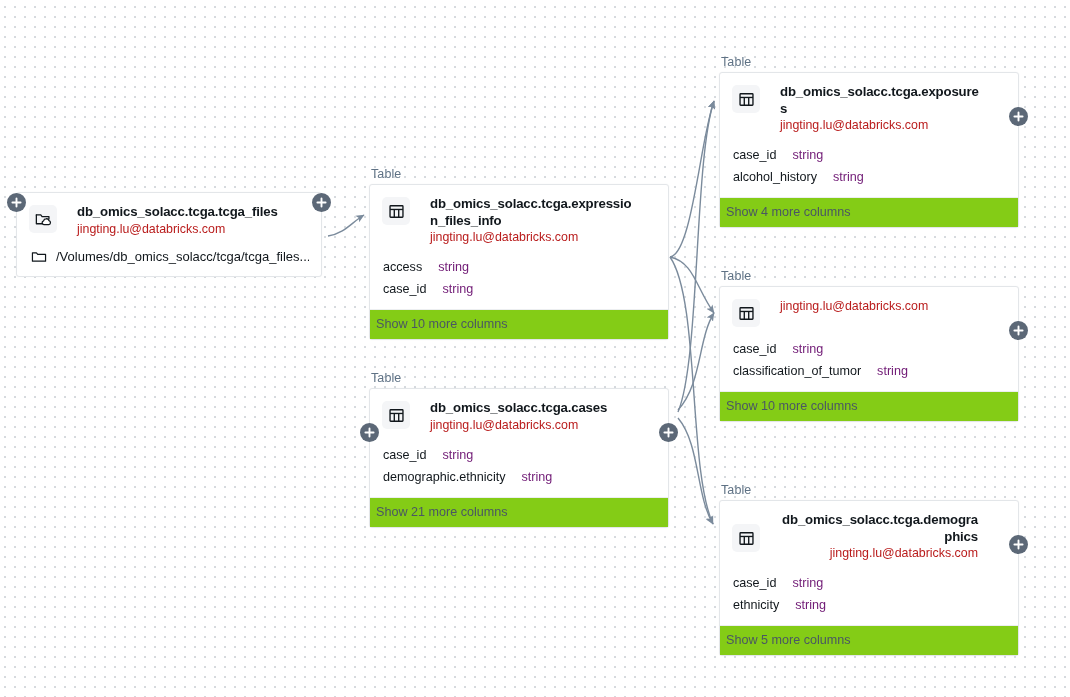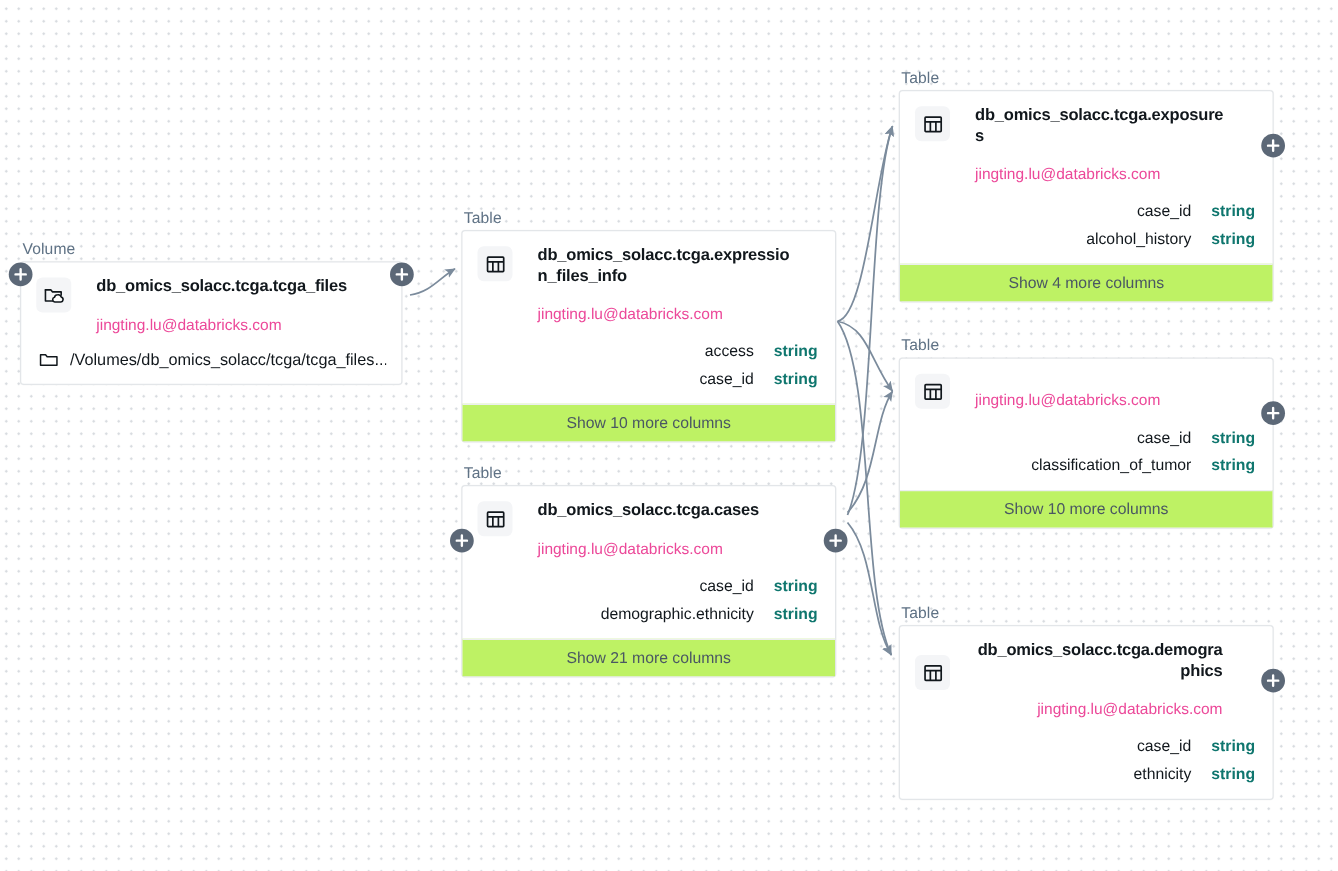--- a/index.html
+++ b/index.html
@@ -82,52 +82,50 @@
   .entity-name {
     font-size: 13.2px;
     font-weight: bold;
     color: #11171c;
     line-height: 16.5px;
     letter-spacing: -0.15px;
     word-break: break-all;
   }
   .entity-owner {
     font-size: 12.4px;
-    color: #ec4899;
+    color: #b91c1c;
     line-height: 16px;
-    margin-top: 14px;
+    margin-top: 0;
   }
 
   
   .cols {
     padding: 3px 0 9px 0;
   }
   .col-row {
     display: flex;
     align-items: baseline;
-    justify-content: flex-end;
+    justify-content: flex-start;
     padding: 1px 14px 1px 13px;
     line-height: 20px;
   }
   .col-name {
     font-size: 12.6px;
     color: #11171c;
   }
   .col-type {
     font-size: 12.6px;
-    color: #0f766e;
+    color: #701a75;
     padding-left: 16px;
-    font-weight: bold;
   }
 
   
   .card-footer {
-    background: #bef264;
+    background: #84cc16;
     border-top: 1px solid #eceef0;
-    text-align: center;
     font-size: 12.6px;
     color: #4a5763;
     padding: 7px 6px 8px 6px;
     cursor: pointer;
   }
 
   
   .vol-path-row {
     display: flex;
     align-items: center;
@@ -180,21 +178,20 @@
     <path class="edge-path" marker-end="url(#arrow)" d="M 670,257 C 700,300 688,470 713,524"></path>
 
     <path class="edge-path" marker-end="url(#arrow)" d="M 678,412 C 700,360 694,160 714,101"></path>
 
     <path class="edge-path" marker-end="url(#arrow)" d="M 678,410 C 702,384 698,338 714,313"></path>
 
     <path class="edge-path" marker-end="url(#arrow)" d="M 678,418 C 700,444 696,496 713,524"></path>
   </svg>
 
   <div class="node" style="left:16px; top:192px; width:306px;">
-    <div class="node-kind">Volume</div>
     <div class="card">
 
       <div class="handle left">
         <svg width="11" height="11" viewBox="0 0 11 11" aria-hidden="true">
           <path d="M5.5 1.4 V9.6 M1.4 5.5 H9.6" stroke="#ffffff" stroke-width="1.9" stroke-linecap="round"></path>
         </svg>
       </div>
       <div class="handle right">
         <svg width="11" height="11" viewBox="0 0 11 11" aria-hidden="true">
           <path d="M5.5 1.4 V9.6 M1.4 5.5 H9.6" stroke="#ffffff" stroke-width="1.9" stroke-linecap="round"></path>
@@ -409,16 +406,17 @@
         <div class="col-row">
           <span class="col-name">case_id</span>
           <span class="col-type">string</span>
         </div>
         <div class="col-row">
           <span class="col-name">ethnicity</span>
           <span class="col-type">string</span>
         </div>
       </div>
 
+      <div class="card-footer">Show 5 more columns</div>
     </div>
   </div>
 
 </div>
 
 </body></html>

